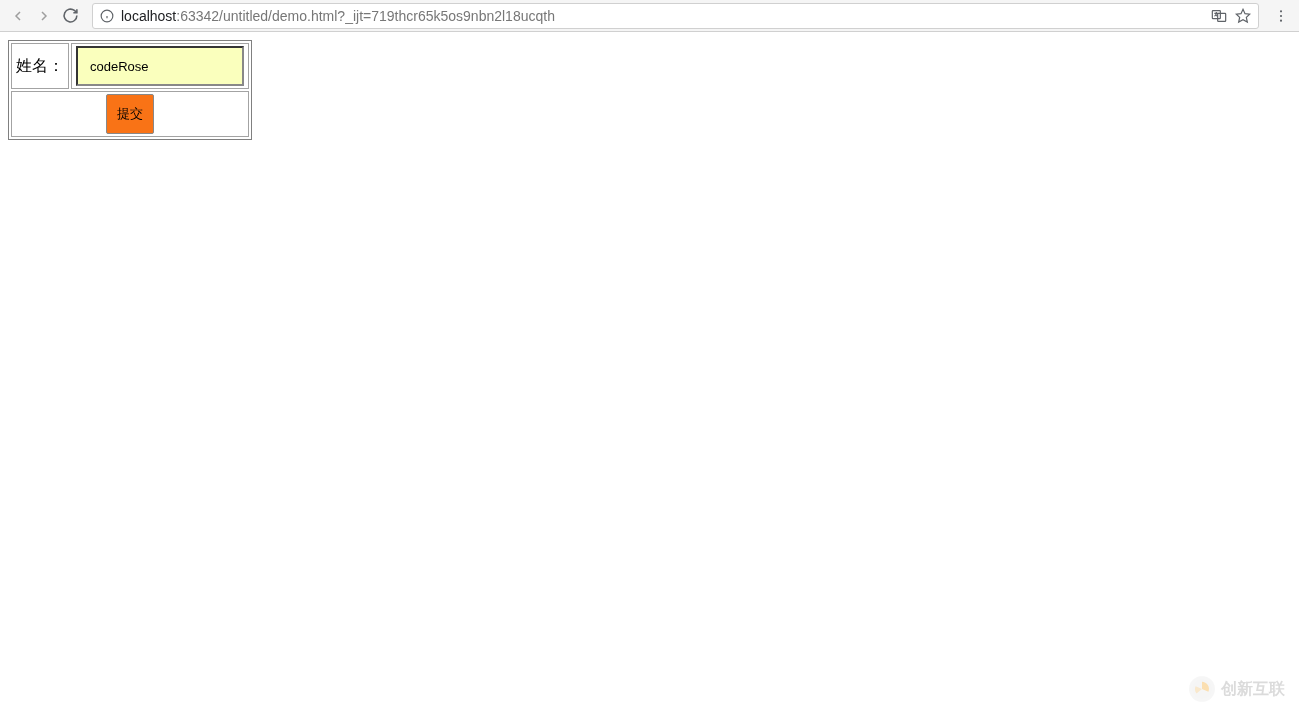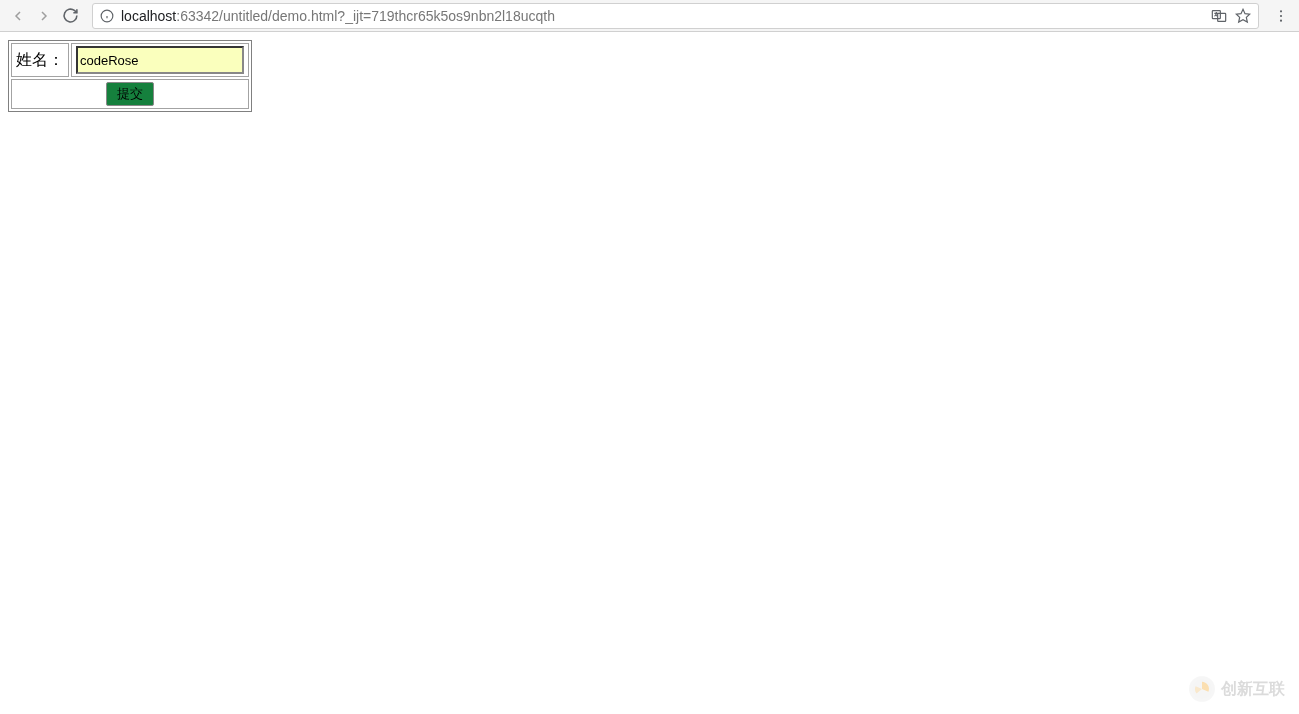--- a/index.html
+++ b/index.html
@@ -109,34 +109,34 @@
       border: 1px solid #a3a3a3;
       padding: 2px 4px;
       font-size: 16px;
       vertical-align: middle;
     }
     .label-cell {
       white-space: nowrap;
     }
     .input-cell input[type="text"] {
       width: 168px;
-      height: 28px;
+      height: 40px;
       background: #faffbd;
       border: 2px inset #888;
       font-size: 13px;
-      padding: 1px 2px;
+      padding: 1px 12px;
       font-family: Arial, sans-serif;
     }
     .submit-cell {
       text-align: center;
     }
     .submit-cell input[type="submit"] {
       font-size: 13px;
-      padding: 2px 10px;
-      background: #15803d;
+      padding: 10px 10px;
+      background: #f97316;
       border: 1px solid #888;
       border-radius: 2px;
       cursor: pointer;
       font-family: Arial, "Microsoft YaHei", sans-serif;
     }
     
     .watermark {
       position: absolute;
       bottom: 12px;
       right: 14px;

